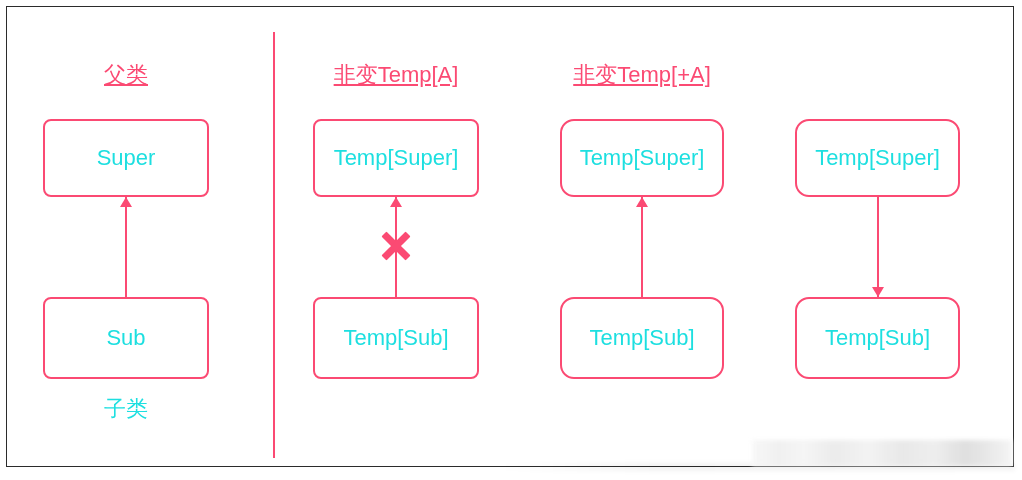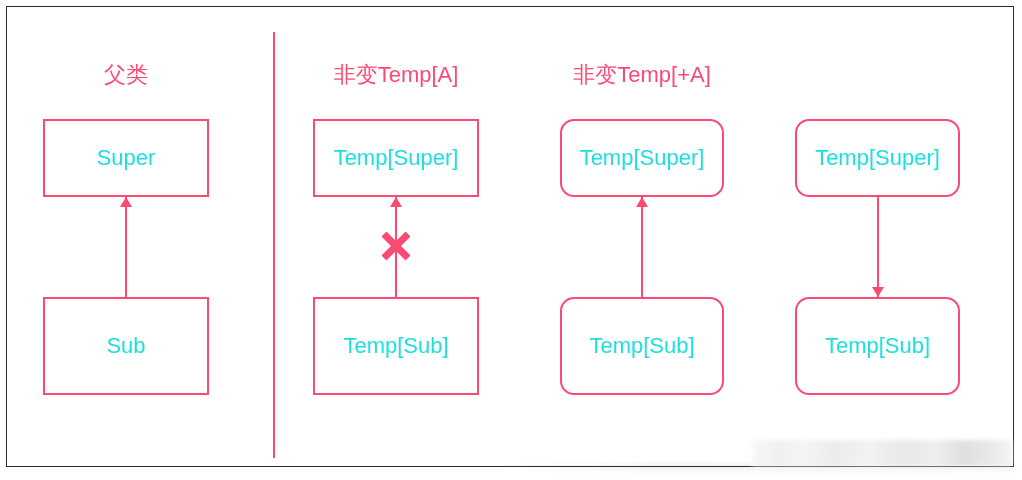--- a/index.html
+++ b/index.html
@@ -52,40 +52,41 @@
   .col-title {
     position: absolute;
     top: 62px;
     width: 100%;
     text-align: center;
     color: #fb4a73;
     font-size: 22px;
     line-height: 26px;
     white-space: nowrap;
     font-weight: 400;
+    text-decoration: underline;
   }
 
   .node {
     position: absolute;
     box-sizing: border-box;
     border: 2px solid #fb4a73;
     background: #ffffff;
     display: flex;
     align-items: center;
     justify-content: center;
     color: #1ddfe0;
     font-size: 22px;
     line-height: 26px;
     white-space: nowrap;
   }
   .node.rounded { border-radius: 14px; }
-  .node.square  { border-radius: 0; }
+  .node.square  { border-radius: 8px; }
 
   .node-top    { top: 119px; height: 78px; }
-  .node-bottom { top: 297px; height: 98px; }
+  .node-bottom { top: 297px; height: 82px; }
 
   
   .sub-caption {
     position: absolute;
     width: 100%;
     text-align: center;
     color: #1ddfe0;
     font-size: 22px;
     line-height: 26px;
     top: 396px;
@@ -175,20 +176,21 @@
       <span>Super</span>
     </div>
 
     <div class="connector" style="left:82px;"></div>
     <div class="arrowhead up" style="left:77px;"></div>
 
     <div class="node square node-bottom" style="left:0; width:166px;">
       <span>Sub</span>
     </div>
 
+    <div class="sub-caption">子类</div>
   </div>
 
   <div class="column" style="left:313px; width:166px;">
     <div class="col-title">非变Temp[A]</div>
 
     <div class="node square node-top" style="left:0; width:166px;">
       <span>Temp[Super]</span>
     </div>
 
     <div class="connector" style="left:82px;"></div>

